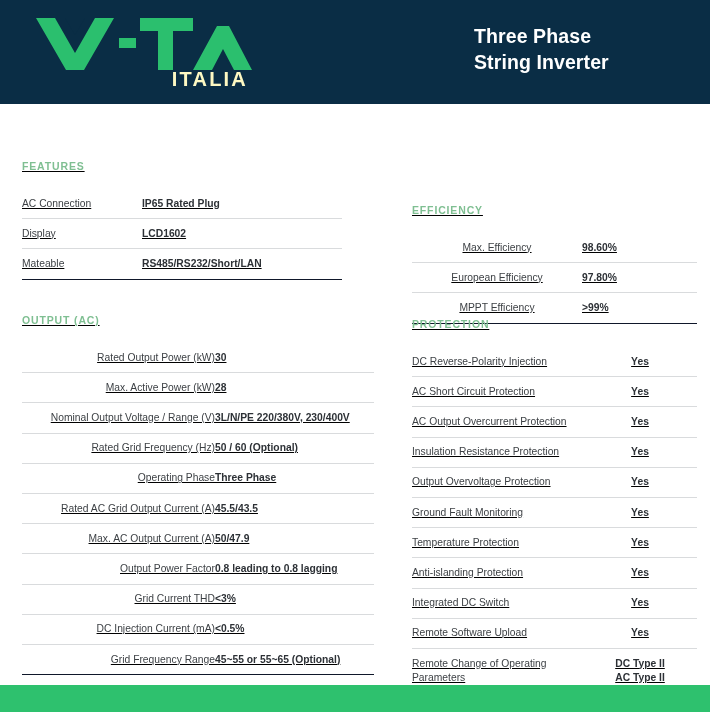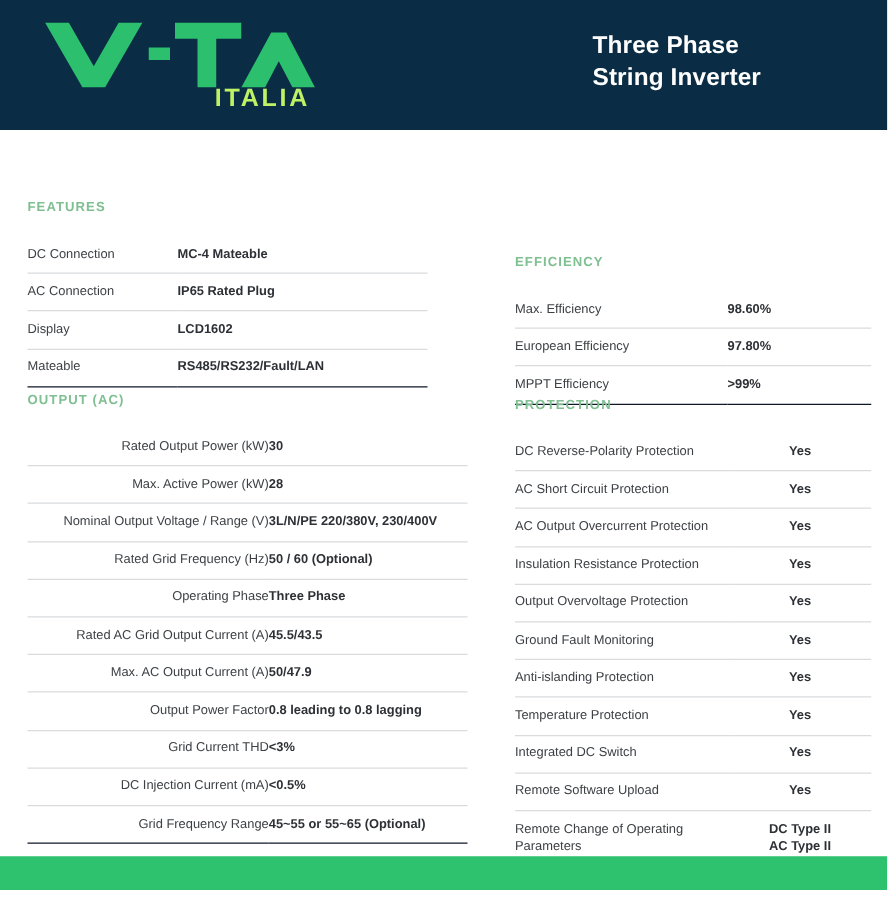--- a/index.html
+++ b/index.html
@@ -38,21 +38,21 @@
     width: 230px;
     height: 72px;
   }
   .logo-mark {
     display: block;
   }
   .logo-italia {
     position: absolute;
     right: 18px;
     top: 50px;
-    color: #bef264;
+    color: #fef9c3;
     font-size: 20px;
     font-weight: bold;
     letter-spacing: 2.2px;
     font-family: "Liberation Sans", sans-serif;
   }
 
   .header-title {
     position: absolute;
     left: 474px;
     top: 24px;
@@ -60,20 +60,21 @@
     font-size: 19.5px;
     font-weight: bold;
     line-height: 1.33;
     letter-spacing: 0.1px;
   }
   .header-title .line2 { display: block; }
 
   
   .section {
     position: absolute;
+    text-decoration: underline;
   }
   .sec-features   { left: 22px;  top: 160px; width: 320px; }
   .sec-efficiency { left: 412px; top: 160px; width: 285px; margin-top: 44px; }
   .sec-output     { left: 22px;  top: 314px; width: 352px; }
   .sec-protection { left: 412px; top: 318px; width: 285px; }
 
   .section-title {
     color: #7fbf92;
     font-size: 10.5px;
     font-weight: bold;
@@ -99,21 +100,21 @@
   table.spec td.val {
     font-weight: bold;
     color: #2d3136;
     white-space: pre-line;
   }
 
   
   .sec-features  td.lab { width: 120px; }
   .sec-features  td.val { width: 200px; }
 
-  .sec-efficiency td.lab { width: 170px; }
+  .sec-efficiency td.lab { width: 170px; text-align: center; }
   .sec-efficiency td.val { width: 115px; }
 
   .sec-output    td.lab { width: 193px; text-align: right; }
   .sec-output    td.val { width: 159px; }
 
   .sec-protection td.lab { width: 171px; }
   .sec-protection td.val { width: 114px; text-align: center; }
 
   
   .footer-bar {
@@ -152,34 +153,30 @@
       <span>Three Phase</span>
       <span class="line2">String Inverter</span>
     </div>
   </div>
 
   <div class="section sec-features">
     <div class="section-title">FEATURES</div>
     <table class="spec">
       <tbody>
           <tr>
-            <td class="lab">DC Connection</td>
-            <td class="val">MC-4 Mateable</td>
-          </tr>
-          <tr>
             <td class="lab">AC Connection</td>
             <td class="val">IP65 Rated Plug</td>
           </tr>
           <tr>
             <td class="lab">Display</td>
             <td class="val">LCD1602</td>
           </tr>
           <tr>
             <td class="lab">Mateable</td>
-            <td class="val">RS485/RS232/Fault/LAN</td>
+            <td class="val">RS485/RS232/Short/LAN</td>
           </tr>
         </tbody>
     </table>
   </div>
 
   <div class="section sec-efficiency">
     <div class="section-title">EFFICIENCY</div>
     <table class="spec">
       <tbody>
           <tr>
@@ -248,21 +245,21 @@
           </tr>
         </tbody>
     </table>
   </div>
 
   <div class="section sec-protection">
     <div class="section-title">PROTECTION</div>
     <table class="spec">
       <tbody>
           <tr>
-            <td class="lab">DC Reverse-Polarity Protection</td>
+            <td class="lab">DC Reverse-Polarity Injection</td>
             <td class="val">Yes</td>
           </tr>
           <tr>
             <td class="lab">AC Short Circuit Protection</td>
             <td class="val">Yes</td>
           </tr>
           <tr>
             <td class="lab">AC Output Overcurrent Protection</td>
             <td class="val">Yes</td>
           </tr>
@@ -272,25 +269,25 @@
           </tr>
           <tr>
             <td class="lab">Output Overvoltage Protection</td>
             <td class="val">Yes</td>
           </tr>
           <tr>
             <td class="lab">Ground Fault Monitoring</td>
             <td class="val">Yes</td>
           </tr>
           <tr>
+            <td class="lab">Temperature Protection</td>
+            <td class="val">Yes</td>
+          </tr>
+          <tr>
             <td class="lab">Anti-islanding Protection</td>
-            <td class="val">Yes</td>
-          </tr>
-          <tr>
-            <td class="lab">Temperature Protection</td>
             <td class="val">Yes</td>
           </tr>
           <tr>
             <td class="lab">Integrated DC Switch</td>
             <td class="val">Yes</td>
           </tr>
           <tr>
             <td class="lab">Remote Software Upload</td>
             <td class="val">Yes</td>
           </tr>

